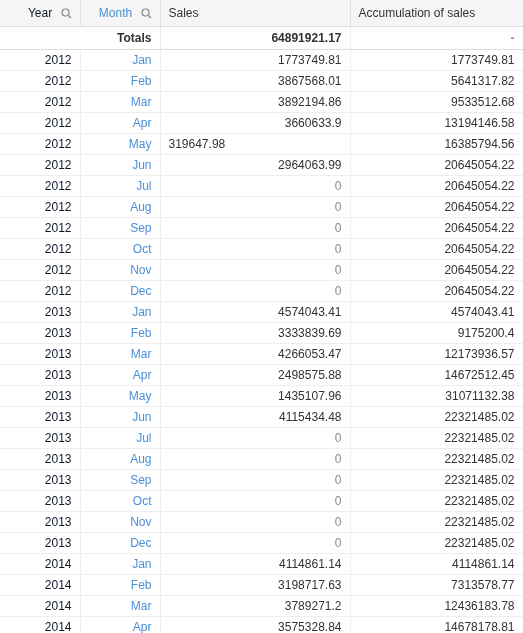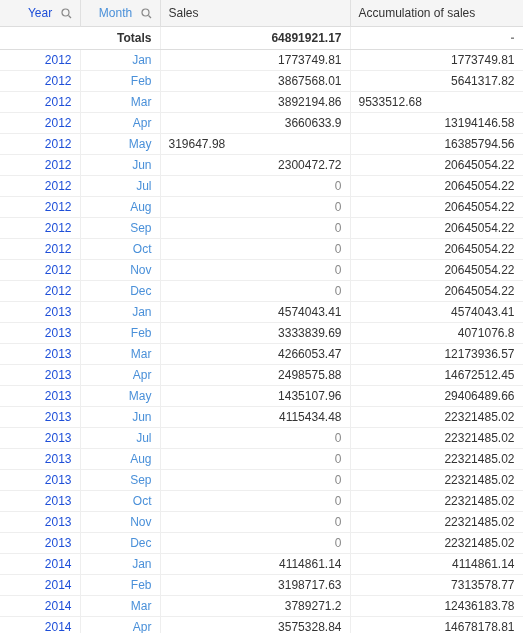--- a/index.html
+++ b/index.html
@@ -58,21 +58,21 @@
       margin-top: 45px;
     }
     td {
       padding: 3px 8px;
       border-right: 1px solid #eee;
       white-space: nowrap;
     }
     .col-year {
       width: 80px;
       text-align: right;
-      color: #1d4ed8;
+      color: #0f172a;
     }
     .col-month {
       width: 80px;
       text-align: right;
       color: #4a90d9;
     }
     .col-sales {
       width: 190px;
       text-align: right;
       color: #333;
@@ -138,38 +138,38 @@
         <tr>
       <td class="col-year">2012</td>
       <td class="col-month" style="color:#4a90d9">Feb</td>
       <td class="col-sales" style="text-align:right;">3867568.01</td>
       <td class="col-accum" style="text-align:right;">5641317.82</td>
     </tr>
         <tr>
       <td class="col-year">2012</td>
       <td class="col-month" style="color:#4a90d9">Mar</td>
       <td class="col-sales" style="text-align:right;">3892194.86</td>
-      <td class="col-accum" style="text-align:left;">9533512.68</td>
+      <td class="col-accum" style="text-align:right;">9533512.68</td>
     </tr>
         <tr>
       <td class="col-year">2012</td>
       <td class="col-month" style="color:#4a90d9">Apr</td>
       <td class="col-sales" style="text-align:right;">3660633.9</td>
       <td class="col-accum" style="text-align:right;">13194146.58</td>
     </tr>
         <tr>
       <td class="col-year">2012</td>
       <td class="col-month" style="color:#4a90d9">May</td>
       <td class="col-sales" style="text-align:left;">319647.98</td>
       <td class="col-accum" style="text-align:right;">16385794.56</td>
     </tr>
         <tr>
       <td class="col-year">2012</td>
       <td class="col-month" style="color:#4a90d9">Jun</td>
-      <td class="col-sales" style="text-align:right;">2300472.72</td>
+      <td class="col-sales" style="text-align:right;">2964063.99</td>
       <td class="col-accum" style="text-align:right;">20645054.22</td>
     </tr>
         <tr>
       <td class="col-year">2012</td>
       <td class="col-month" style="color:#4a90d9">Jul</td>
       <td class="col-sales" style="text-align:right;color:#888;">0</td>
       <td class="col-accum" style="text-align:right;">20645054.22</td>
     </tr>
         <tr>
       <td class="col-year">2012</td>
@@ -204,39 +204,39 @@
         <tr>
       <td class="col-year">2013</td>
       <td class="col-month" style="color:#4a90d9">Jan</td>
       <td class="col-sales" style="text-align:right;">4574043.41</td>
       <td class="col-accum" style="text-align:right;">4574043.41</td>
     </tr>
         <tr>
       <td class="col-year">2013</td>
       <td class="col-month" style="color:#4a90d9">Feb</td>
       <td class="col-sales" style="text-align:right;">3333839.69</td>
-      <td class="col-accum" style="text-align:right;">4071076.8</td>
+      <td class="col-accum" style="text-align:right;">9175200.4</td>
     </tr>
         <tr>
       <td class="col-year">2013</td>
       <td class="col-month" style="color:#4a90d9">Mar</td>
       <td class="col-sales" style="text-align:right;">4266053.47</td>
       <td class="col-accum" style="text-align:right;">12173936.57</td>
     </tr>
         <tr>
       <td class="col-year">2013</td>
       <td class="col-month" style="color:#4a90d9">Apr</td>
       <td class="col-sales" style="text-align:right;">2498575.88</td>
       <td class="col-accum" style="">14672512.45</td>
     </tr>
         <tr>
       <td class="col-year">2013</td>
       <td class="col-month" style="color:#4a90d9">May</td>
       <td class="col-sales" style="text-align:right;">1435107.96</td>
-      <td class="col-accum" style="text-align:right;">29406489.66</td>
+      <td class="col-accum" style="text-align:right;">31071132.38</td>
     </tr>
         <tr>
       <td class="col-year">2013</td>
       <td class="col-month" style="color:#4a90d9">Jun</td>
       <td class="col-sales" style="text-align:right;">4115434.48</td>
       <td class="col-accum" style="text-align:right;">22321485.02</td>
     </tr>
         <tr>
       <td class="col-year">2013</td>
       <td class="col-month" style="color:#4a90d9">Jul</td>

